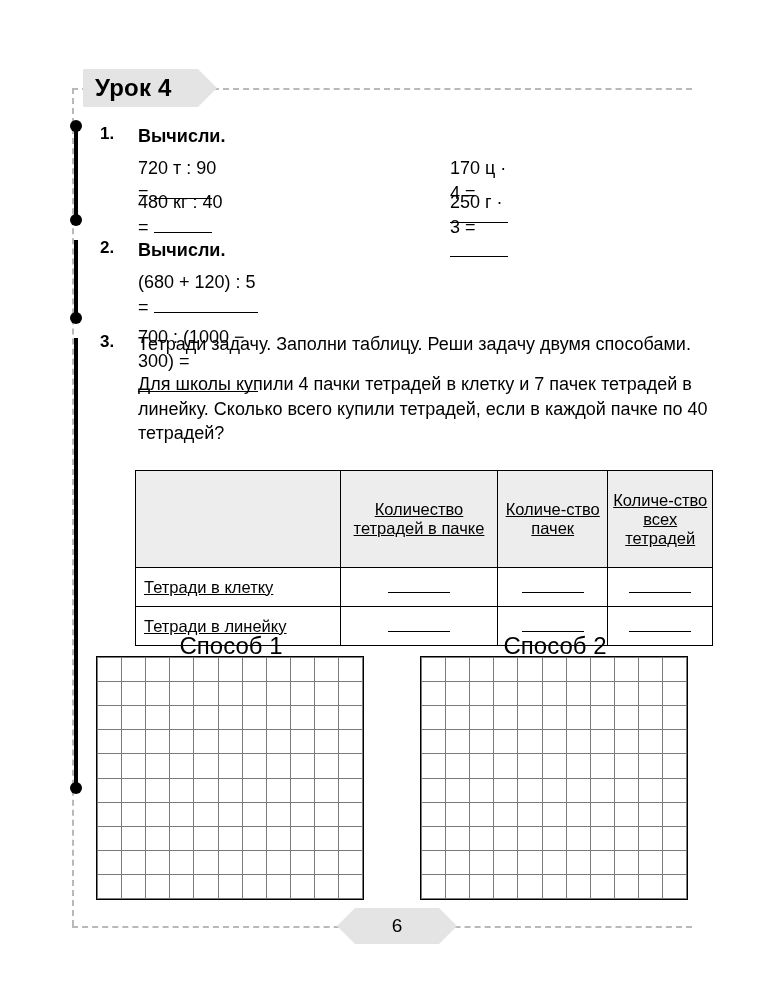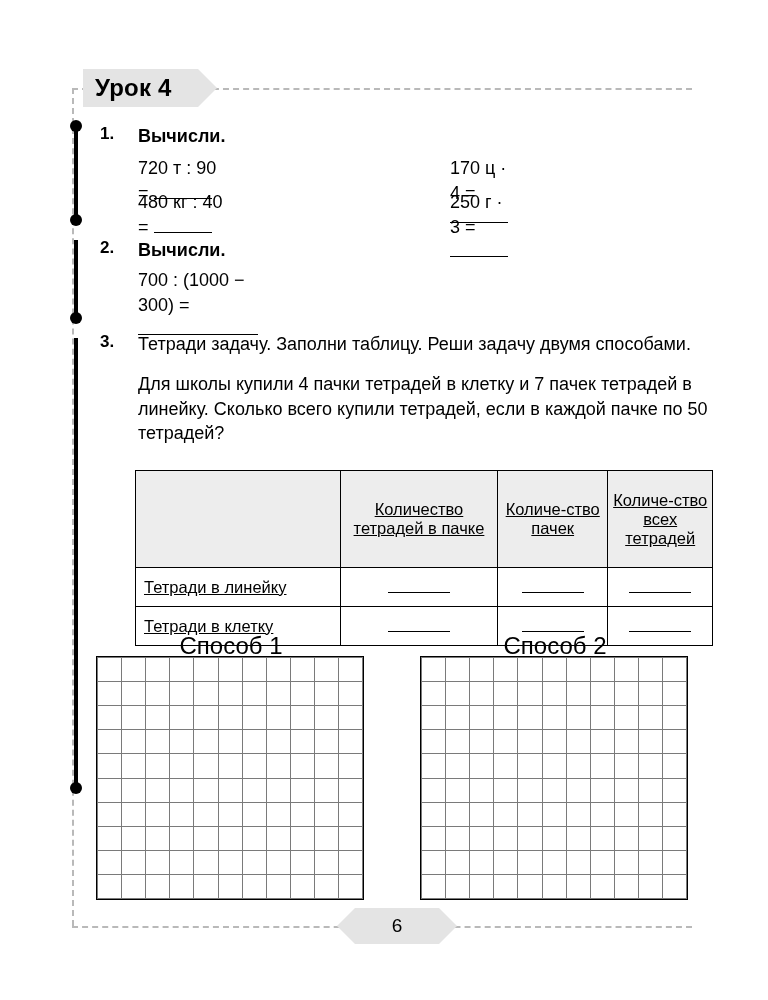--- a/index.html
+++ b/index.html
@@ -245,50 +245,53 @@
           <span>250 г · 3 =</span> <span class="blank b-sm"></span>
         </span>
       </div>
     </div>
   </div>
 
   <div class="task" style="top:238px;">
     <span class="task-num">2.</span>
     <div class="task-body">
       <div class="bold">Вычисли.</div>
+      <div style="margin-top:8px;">
+        <span>(680 + 120) : 5 =</span> <span class="blank b-md"></span>
+      </div>
       <div style="margin-top:6px;">
         <span>700 : (1000 − 300) =</span> <span class="blank b-lg"></span>
       </div>
     </div>
   </div>
 
   <div class="task" style="top:332px; width:614px;">
     <span class="task-num">3.</span>
     <div class="task-body" style="width:576px;">
       <div>Тетради задачу. Заполни таблицу. Реши задачу двумя способами.</div>
-      <div style="margin-top:16px;">Для школы купили 4 пачки тетрадей в клетку и 7 пачек тетрадей в линейку. Сколько всего купили тетрадей, если в каждой пачке по 50 тетрадей?</div>
+      <div style="margin-top:16px;">Для школы купили 4 пачки тетрадей в клетку и 7 пачек тетрадей в линейку. Сколько всего купили тетрадей, если в каждой пачке по 40 тетрадей?</div>
     </div>
   </div>
 
   <table class="tbl">
     <tbody>
         <tr>
       <th class="corner" style="width:206px;"></th>
       <th class="hdr" style="width:160px;">Количество тетрадей в пачке</th>
       <th class="hdr" style="width:110px;">Количе-ство пачек</th>
       <th class="hdr" style="width:102px;">Количе-ство всех тетрадей</th>
     </tr>
     <tr>
-      <td class="rowlbl">Тетради в линейку</td>
+      <td class="rowlbl">Тетради в клетку</td>
       <td><span class="cell-blank"></span></td>
       <td><span class="cell-blank"></span></td>
       <td><span class="cell-blank"></span></td>
     </tr>
     <tr>
-      <td class="rowlbl">Тетради в клетку</td>
+      <td class="rowlbl">Тетради в линейку</td>
       <td><span class="cell-blank"></span></td>
       <td><span class="cell-blank"></span></td>
       <td><span class="cell-blank"></span></td>
     </tr>
   </tbody>
     </table>
 
   <div class="method-label" style="left:96px; top:632px;">Способ 1</div>
   <div class="grid" style="left:96px; top:656px; width:266px; height:242px;"></div>
 

